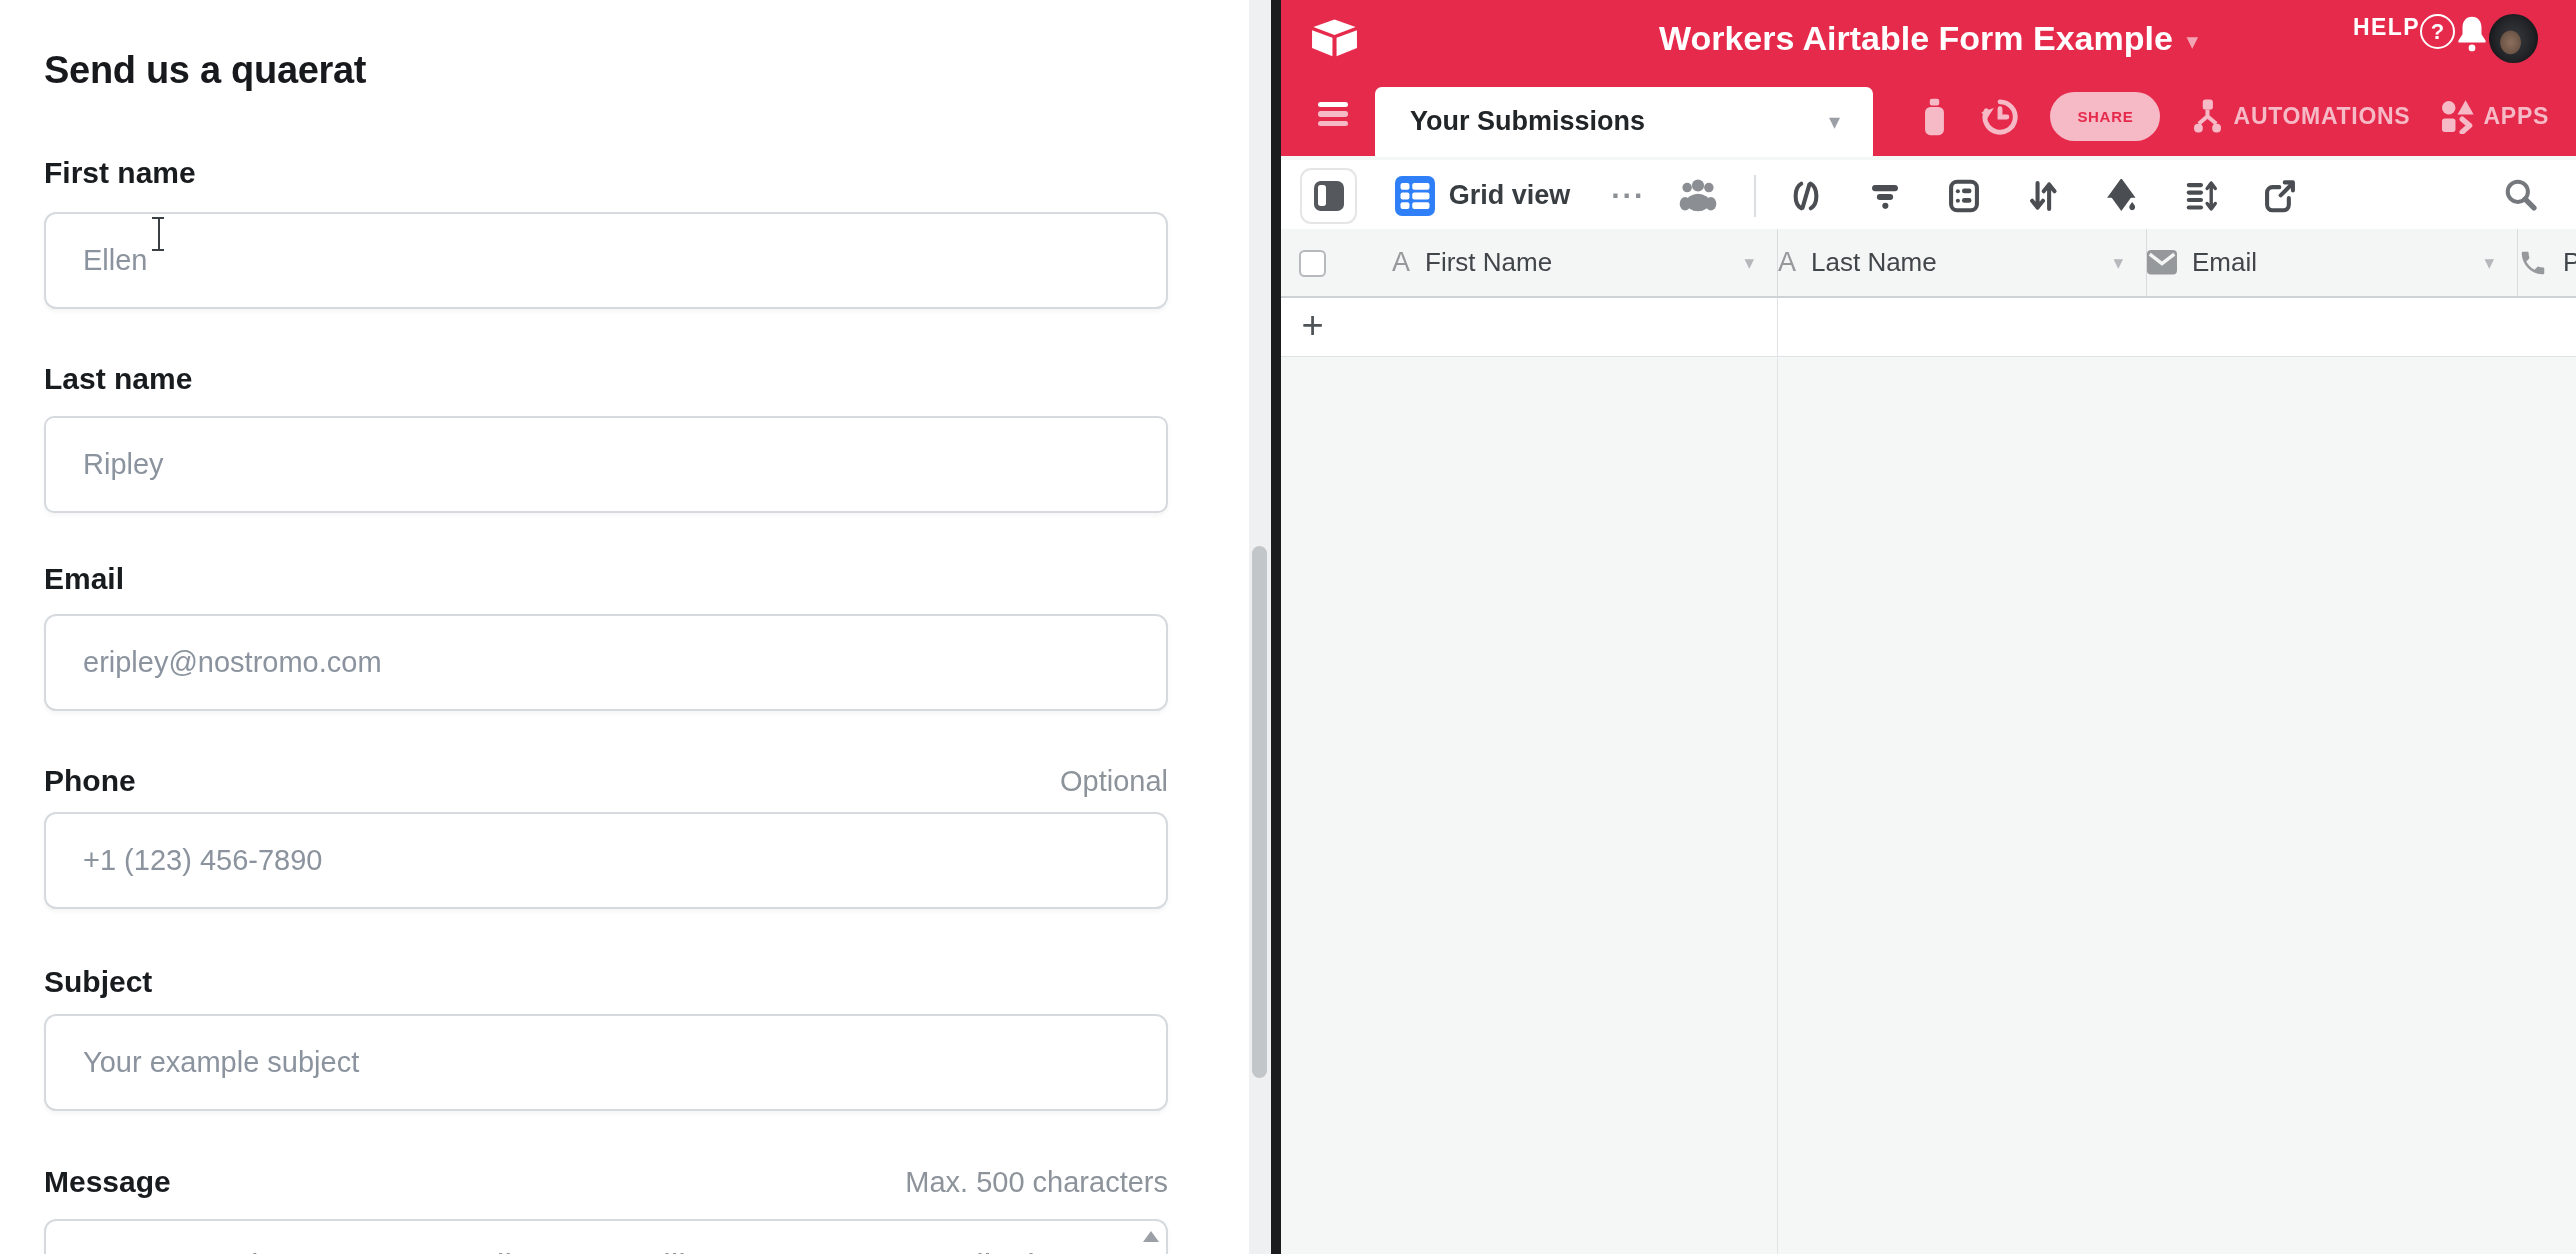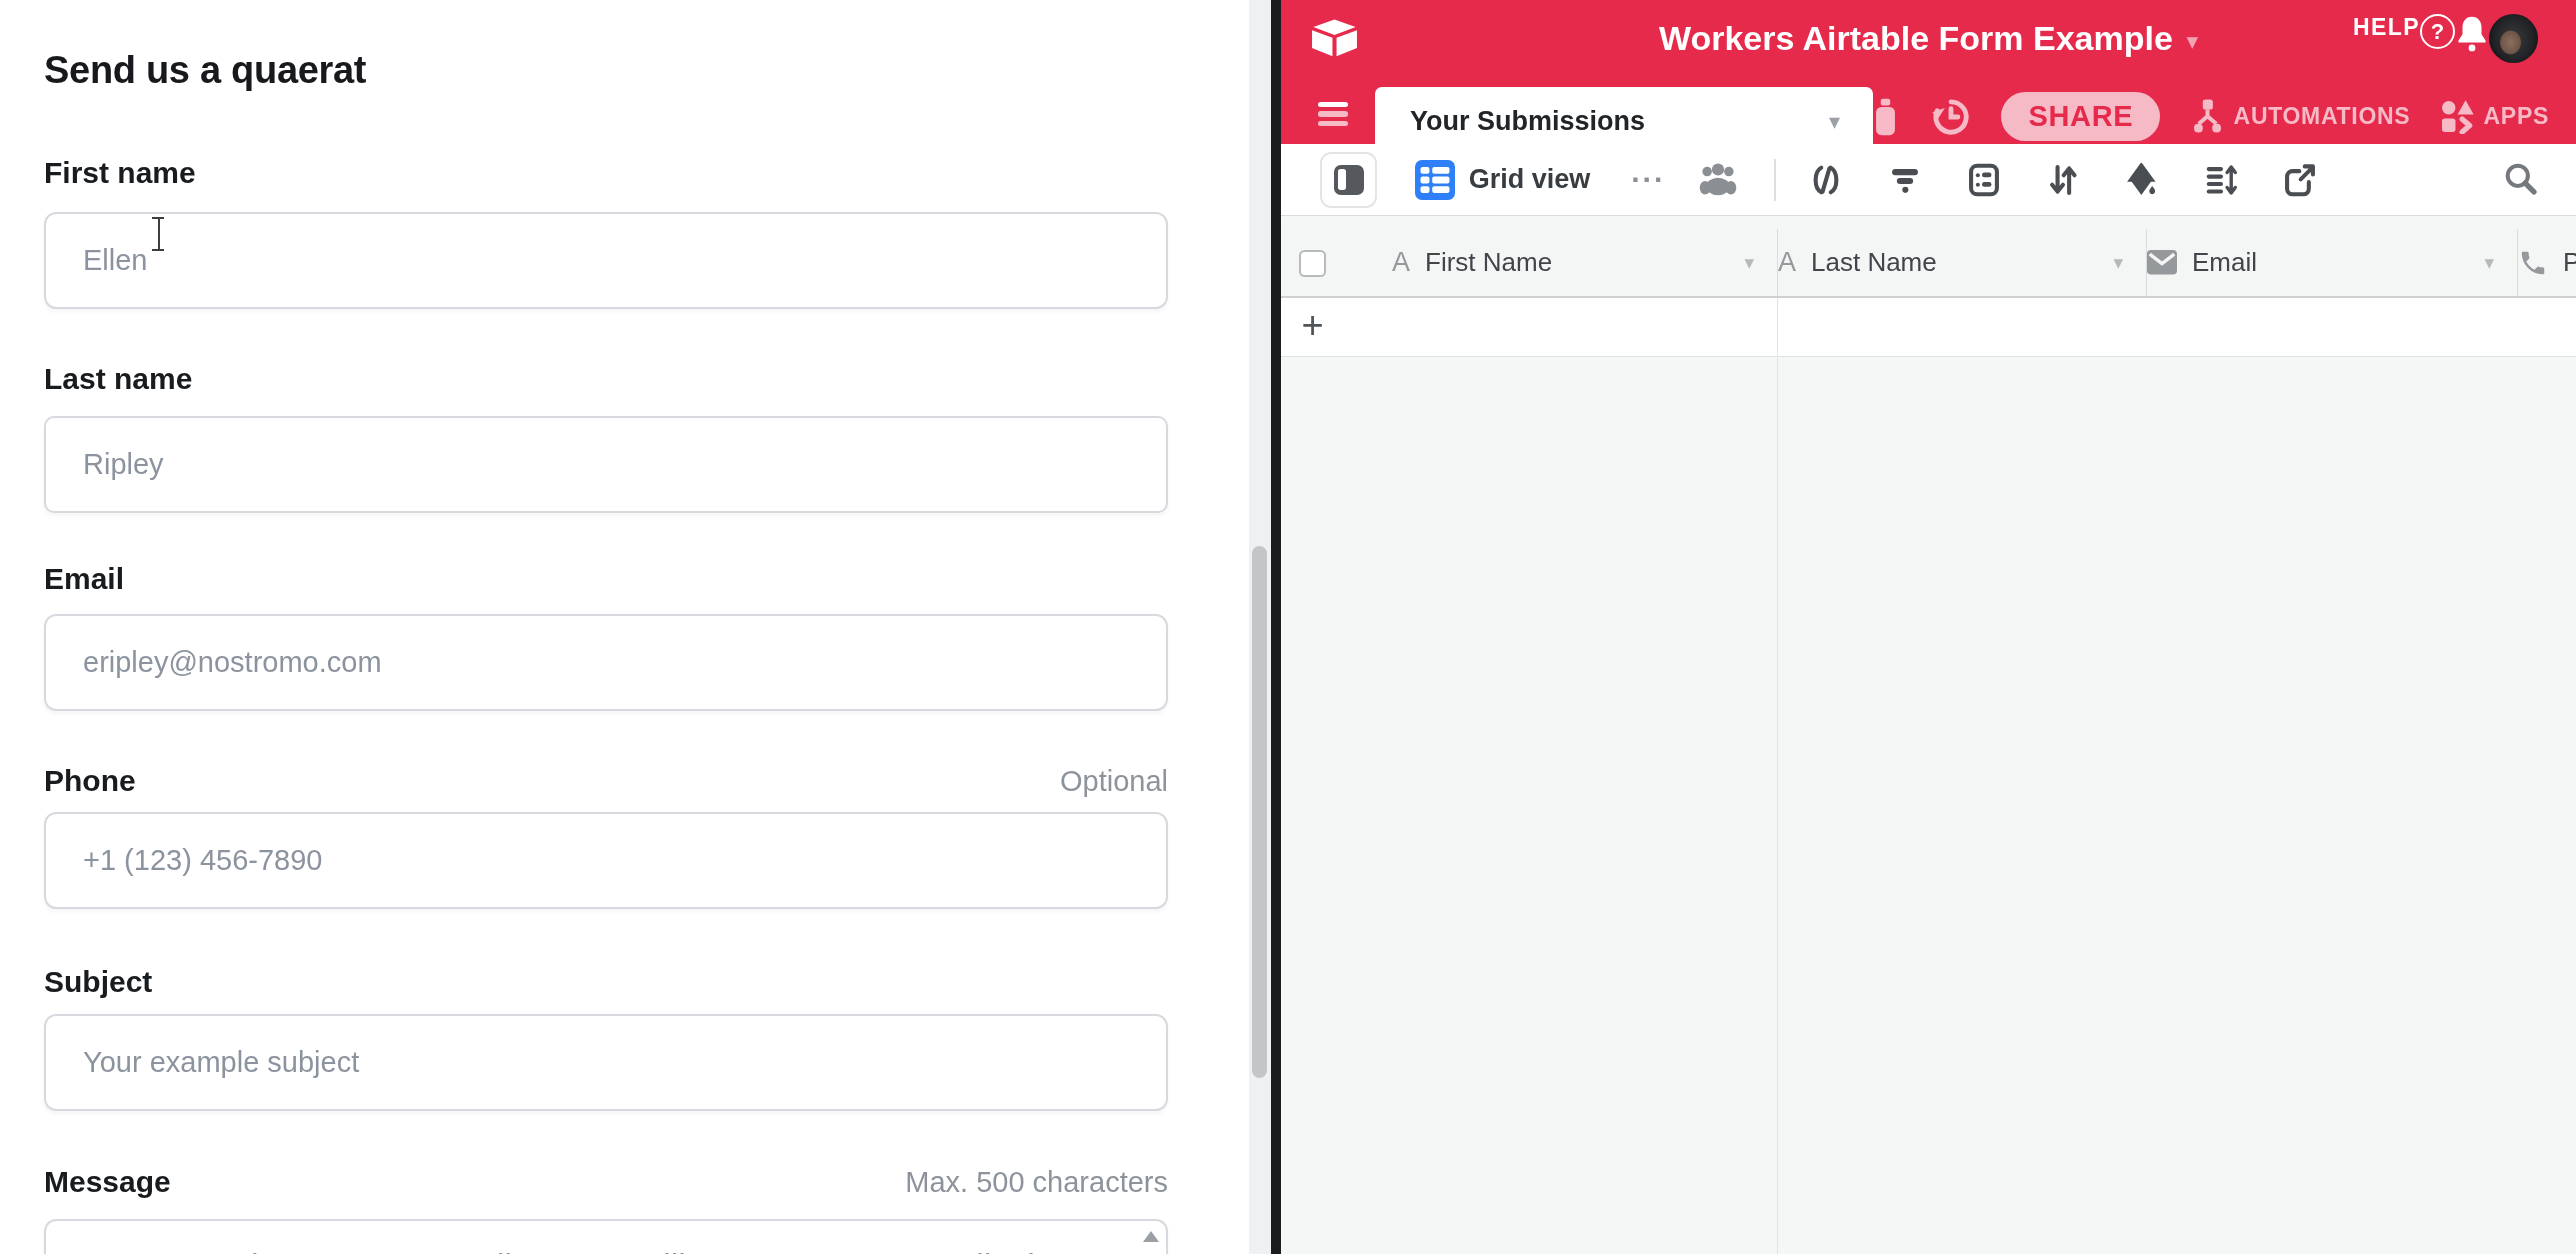--- a/index.html
+++ b/index.html
@@ -60,24 +60,24 @@
   .at-tabbar { position:absolute; left:0; top:77px; width:100%; height:79px; background:var(--red,#e62a4c); }
   .hamburger { position:absolute; left:37px; top:24.6px; width:30px; cursor:pointer; }
   .hamburger i { display:block; height:5.5px; border-radius:2.7px; margin-bottom:4.1px; }
   .hamburger .h1 { background:#ffffff; }
   .hamburger .h2, .hamburger .h3 { background:var(--pink,#f6b9c6); }
   .table-tab { position:absolute; left:94px; top:9.6px; width:498px; height:70px; background:#fff; border-radius:6.8px 6.8px 0 0; display:flex; align-items:center; cursor:pointer; }
   .table-tab-label { margin-left:35px; font-size:27px; font-weight:600; color:#212528; }
   .table-tab-caret { position:absolute; right:33px; font-size:22px; color:#9aa0a5; }
   .tabbar-right { position:absolute; right:27px; top:0; height:79px; display:flex; align-items:center; gap:30px; }
   .share-pill { height:49px; padding:0 27px; background:var(--pink,#f6b9c6); border-radius:24.6px; display:flex; align-items:center; cursor:pointer; }
-  .share-label { font-size:29px; font-weight:700; color:var(--red,#e62a4c); letter-spacing:0.7px; }
+  .share-label { font-size:15px; font-weight:700; color:var(--red,#e62a4c); letter-spacing:0.7px; }
   .pink-item { display:flex; align-items:center; gap:8.2px; cursor:pointer;text-align:right; }
   .pink-item span { font-size:23px; font-weight:700; color:var(--pink,#f6b9c6); letter-spacing:0.7px; }
-  .at-toolbar { position:absolute; left:0; top:144px; width:100%; height:72px; background:#fff; border-bottom:1.4px solid #d8dbdd; display:flex; align-items:center;padding-left:20px; }
+  .at-toolbar { position:absolute; left:0; top:160px; width:100%; height:72px; background:#fff; border-bottom:1.4px solid #d8dbdd; display:flex; align-items:center; }
   .view-toggle-btn { margin-left:19px; width:57px; height:56px; border:2px solid #e3e5e7; border-radius:11px; background:#fff; display:flex; align-items:center; justify-content:center; cursor:pointer; }
   .view-toggle-icon { position:relative; width:30px; height:30px; background:#55595d; border-radius:6.8px; }
   .view-toggle-icon::after { content:""; position:absolute; left:4.8px; top:4.8px; bottom:4.8px; width:8.2px; background:#fff; border-radius:2.7px; }
   .gridview-group { display:flex; align-items:center; margin-left:38px; gap:13.7px; cursor:pointer; }
   .gridview-label { font-size:27px; font-weight:600; color:#383d41; }
   .ellipsis { margin-left:41px; font-size:30px; font-weight:700; color:#8b8f93; letter-spacing:1.4px; cursor:pointer; }
   .people-wrap { margin-left:34px; cursor:pointer; }
   .tb-divider { margin-left:37px; width:1.4px; height:42px; background:#dcdfe1; }
   .tb-icons { display:flex; align-items:center; gap:45px; margin-left:33px; }
   .tb-icons > * { cursor:pointer; }

